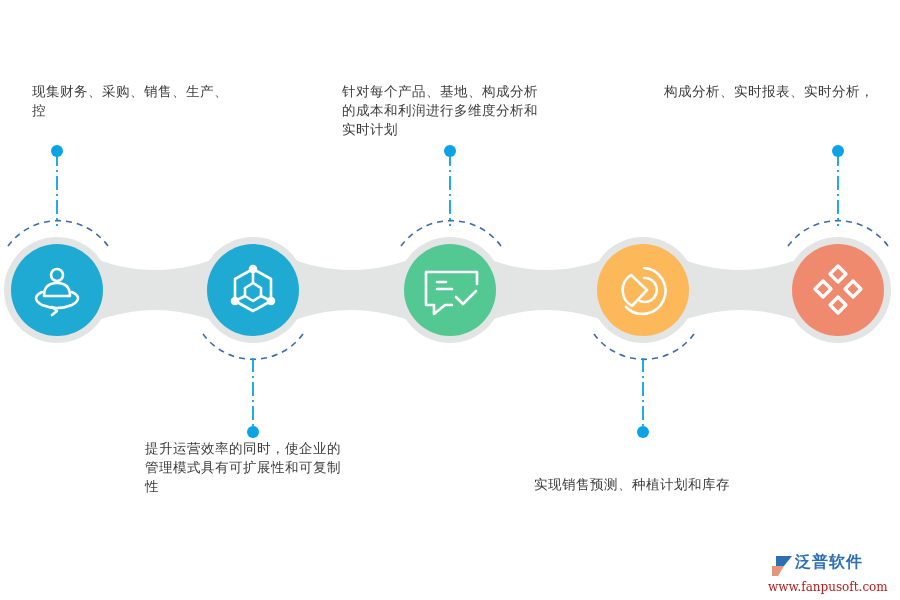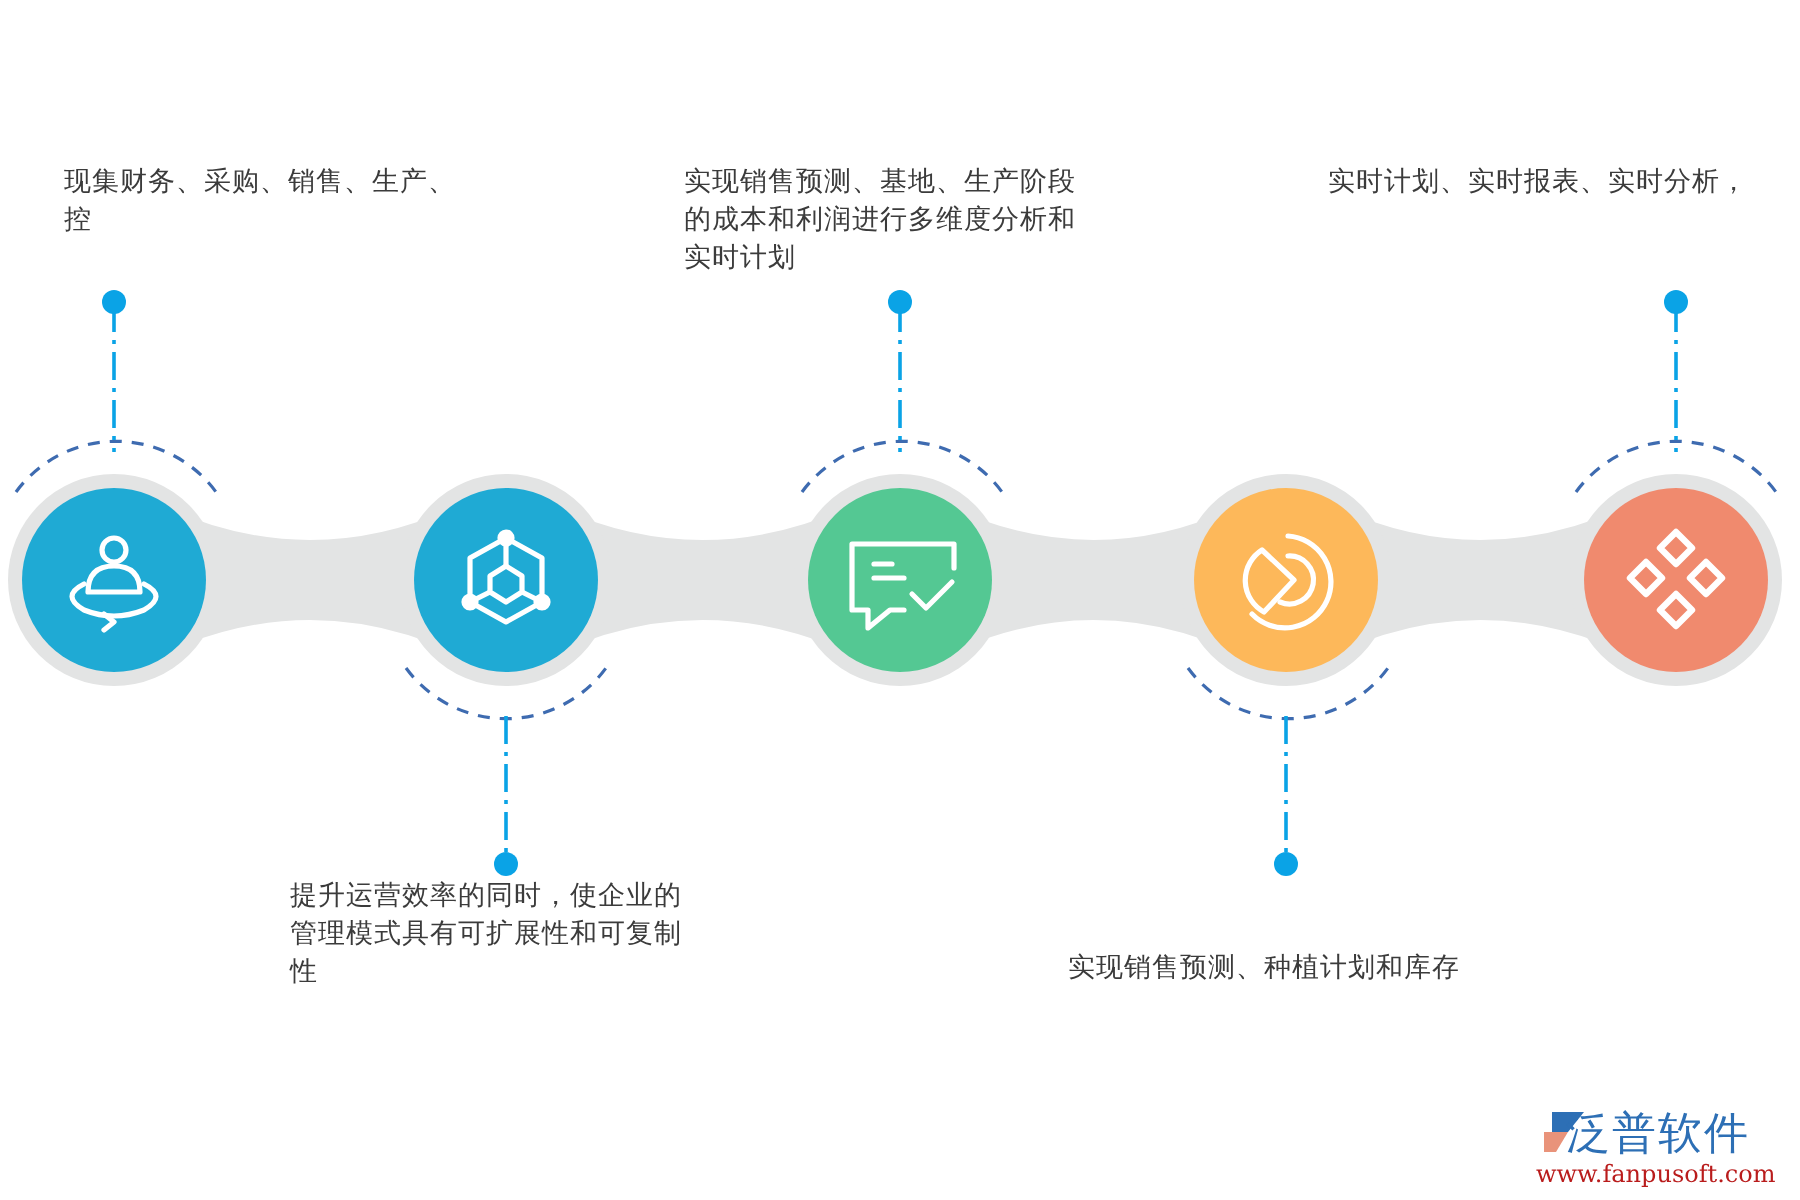--- a/index.html
+++ b/index.html
@@ -1,20 +1,20 @@
 <!DOCTYPE html>
 <html><head>
 <meta charset="utf-8">
 <style>
   html,body{margin:0;padding:0;background:#ffffff;}
   body{width:900px;height:600px;position:relative;overflow:hidden;font-family:"DejaVu Sans","Liberation Sans",sans-serif;}
   .txt{position:absolute;font-size:13.5px;line-height:19px;color:#3b3b3b;letter-spacing:0.5px;}
   #diagram{position:absolute;left:0;top:0;}
   .logo{position:absolute;left:768px;top:552px;width:130px;height:46px;}
-  .logo-name{position:absolute;left:15px;top:0px;font-size:22px;color:#2d6fb5;font-weight:normal;letter-spacing:1px;}
+  .logo-name{position:absolute;left:27px;top:0px;font-size:16px;color:#2d6fb5;font-weight:bold;letter-spacing:1px;}
   .logo-url{position:absolute;left:0px;top:28px;font-size:12px;color:#b91c1c;font-family:"DejaVu Serif","Liberation Serif",serif;}
 </style>
 </head>
 <body>
 
 <svg id="diagram" width="900" height="600" viewBox="0 0 900 600" xmlns="http://www.w3.org/2000/svg">
 
   <g fill="#e3e4e4">
 
     <path d="M57,240 Q155,300 253,240 L253,340 Q155,280 57,340 Z"></path>
@@ -102,27 +102,27 @@
     </g>
   </g>
 </svg>
 
 <div class="txt" style="left:4px;top:82px;width:230px;margin-left:28px;">
   <div>现集财务、采购、销售、生产、</div>
   <div>控</div>
 </div>
 
 <div class="txt" style="left:342px;top:82px;width:230px;">
-  <div>实现销售预测、基地、生产阶段</div>
+  <div>针对每个产品、基地、构成分析</div>
   <div>的成本和利润进行多维度分析和</div>
   <div>实时计划</div>
 </div>
 
 <div class="txt" style="left:620px;top:82px;width:254px;text-align:right;">
-  <div>实时计划、实时报表、实时分析，</div>
+  <div>构成分析、实时报表、实时分析，</div>
 </div>
 
 <div class="txt" style="left:145px;top:439px;width:230px;">
   <div>提升运营效率的同时，使企业的</div>
   <div>管理模式具有可扩展性和可复制</div>
   <div>性</div>
 </div>
 
 <div class="txt" style="left:534px;top:459px;width:230px;margin-top:16px;">
   <div>实现销售预测、种植计划和库存</div>

